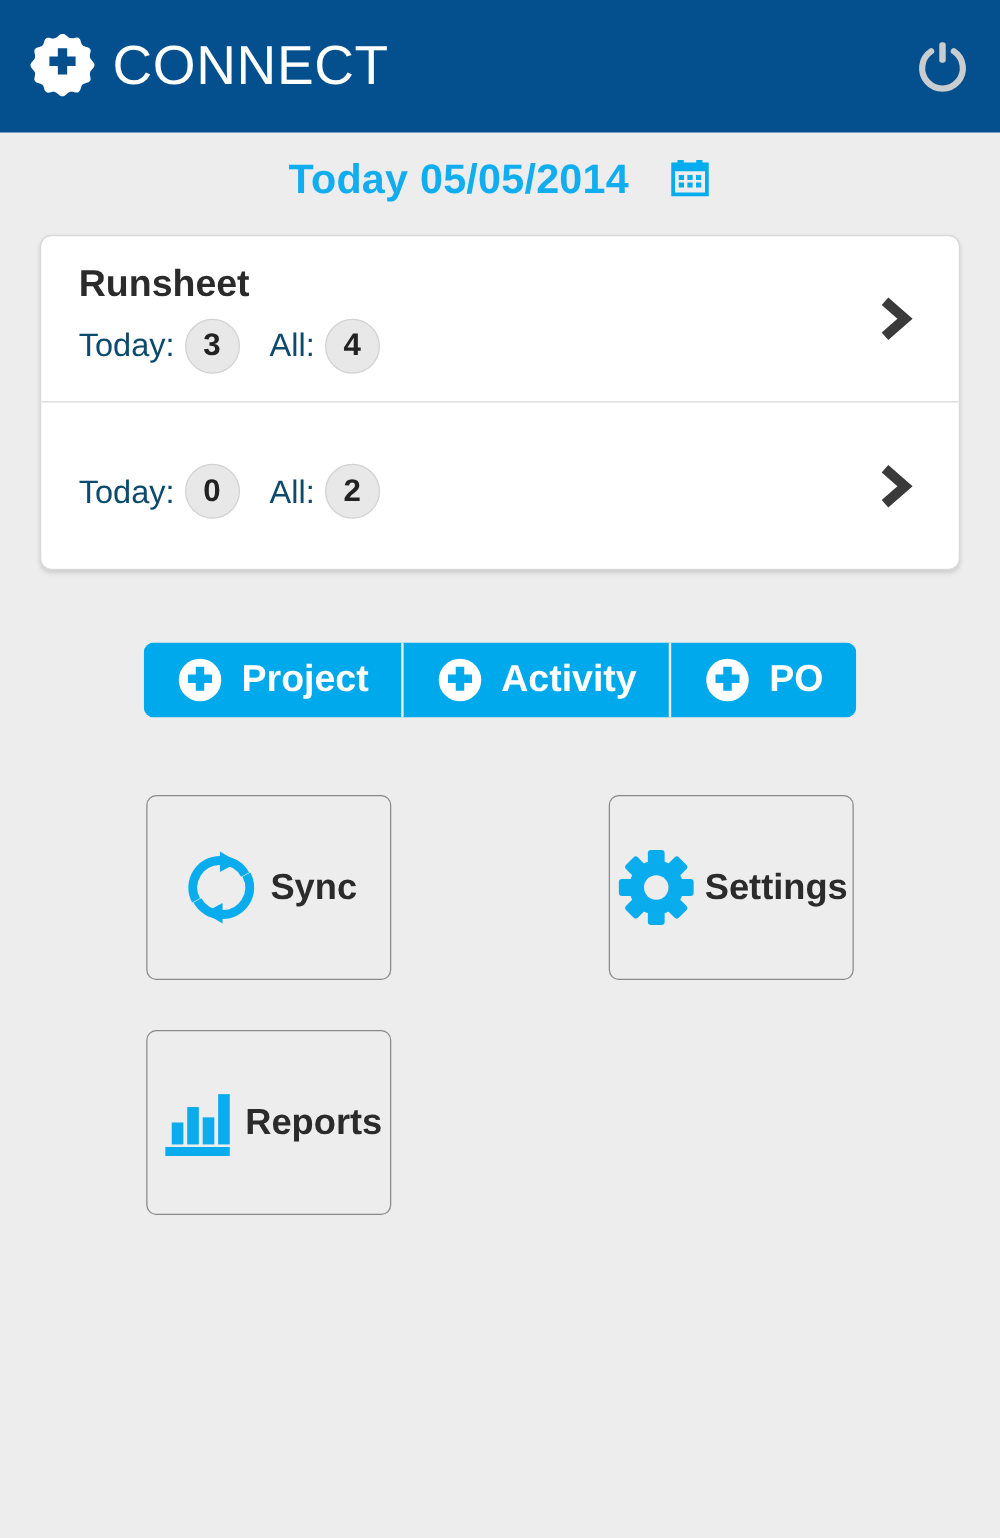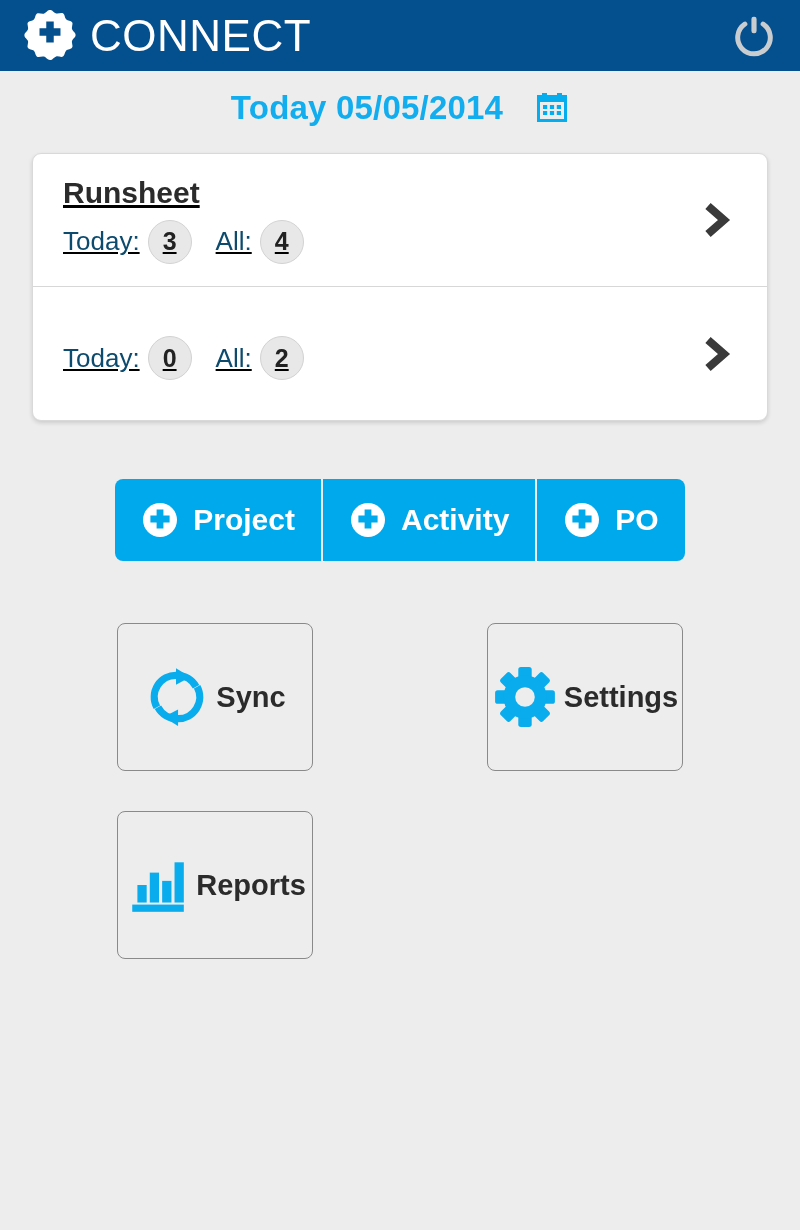--- a/index.html
+++ b/index.html
@@ -9,21 +9,21 @@
     height: 1230px;
     background: #ededed;
     font-family: "Liberation Sans", sans-serif;
     overflow: hidden;
   }
 
   
   .app-header {
     position: relative;
     width: 800px;
-    height: 71px;
+    height: 106px;
     background: #044F8D;
     display: flex;
     align-items: center;
     padding: 0 22px 0 24px;
   }
   .brand {
     display: flex;
     align-items: center;
     gap: 14px;
     flex: 1;
@@ -71,21 +71,21 @@
   .card-row {
     position: relative;
     display: flex;
     align-items: center;
     padding: 0 34px 0 30px;
     min-height: 133px;
     cursor: pointer;
     border-bottom: 1px solid #d7d7d7;
   }
   .card-row:last-child { border-bottom: none; }
-  .row-body { flex: 1; text-decoration: underline; }
+  .row-body { flex: 1; }
   .row-title {
     font-size: 30px;
     font-weight: 700;
     color: #2b2b2b;
     line-height: 1.15;
   }
   .row-counts {
     margin-top: 9px;
     display: flex;
     align-items: center;
@@ -113,21 +113,21 @@
     display: flex;
     justify-content: center;
   }
   .seg-group {
     display: flex;
     border-radius: 8px;
     overflow: hidden;
   }
   .seg-btn {
     background: #00A9EC;
-    height: 82px;
+    height: 60px;
     display: flex;
     align-items: center;
     justify-content: center;
     gap: 14px;
     padding: 0 26px;
     cursor: pointer;
     border-right: 2px solid #ededed;
   }
   .seg-btn:last-child { border-right: none; }
   .seg-btn .plus-icon { width: 38px; height: 38px; display: block; flex: none; }

